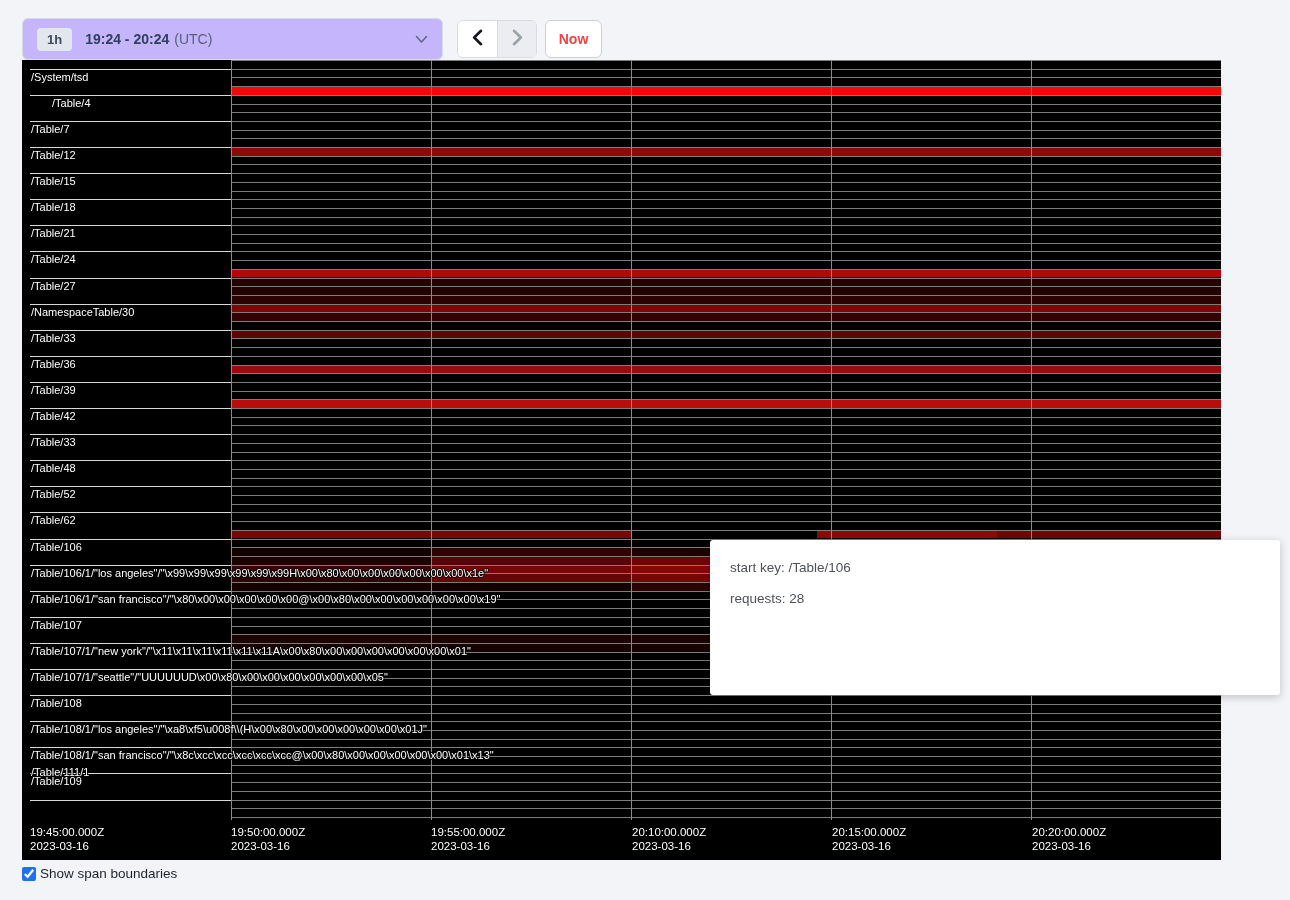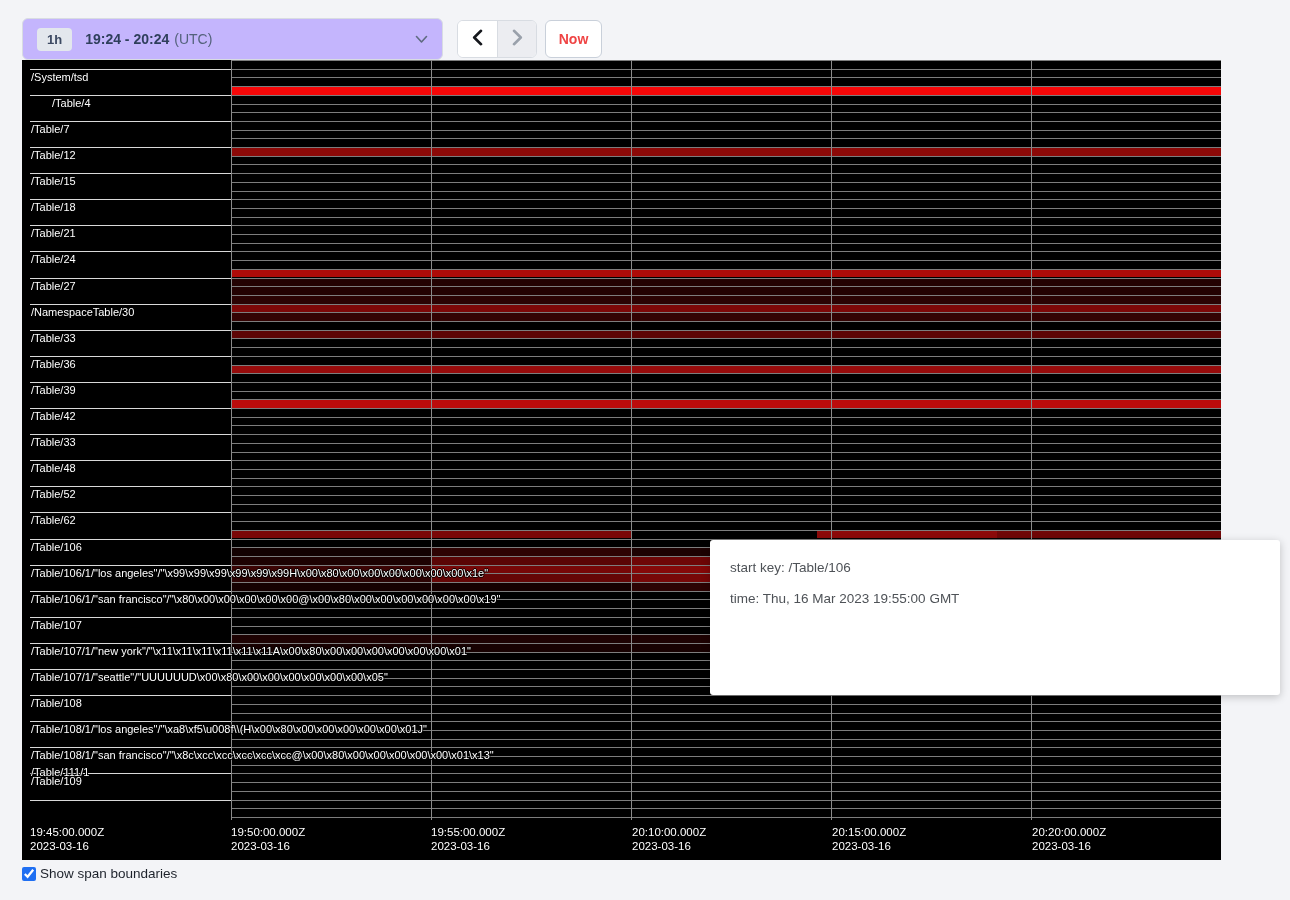--- a/index.html
+++ b/index.html
@@ -309,19 +309,19 @@
       <div>2023-03-16</div>
     </div>
     <div class="time-tick" style="left: 1010px; top: 765px;">
       <div>20:20:00.000Z</div>
       <div>2023-03-16</div>
     </div>
   </div>
 
 <div class="tooltip" id="tooltip">
     <p>start key: /Table/106</p>
-    <p>time: Thu, 16 Mar 2023 19:55:00 GMT</p>
+    <p>requests: 28</p>
   </div>
 
 <label class="footer-row">
   <input type="checkbox" checked="" style="">
   <span>Show span boundaries</span>
 </label>
 
 </body></html>

